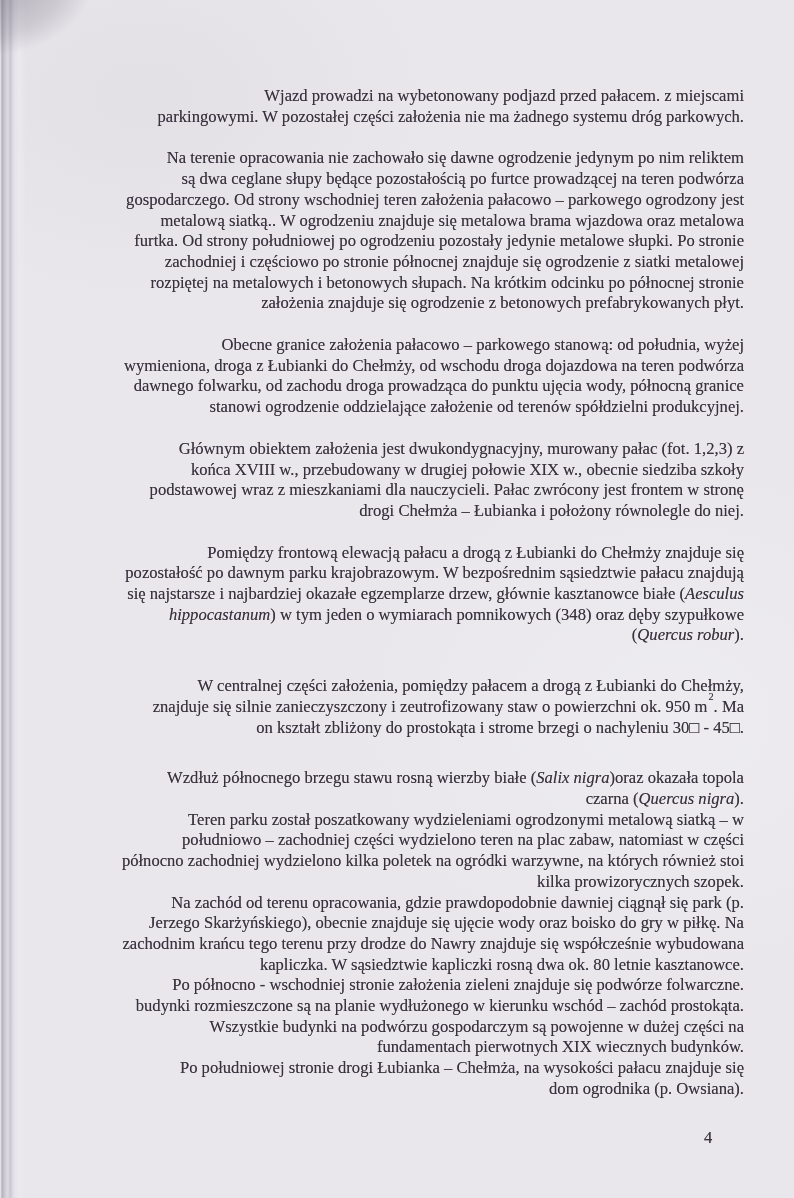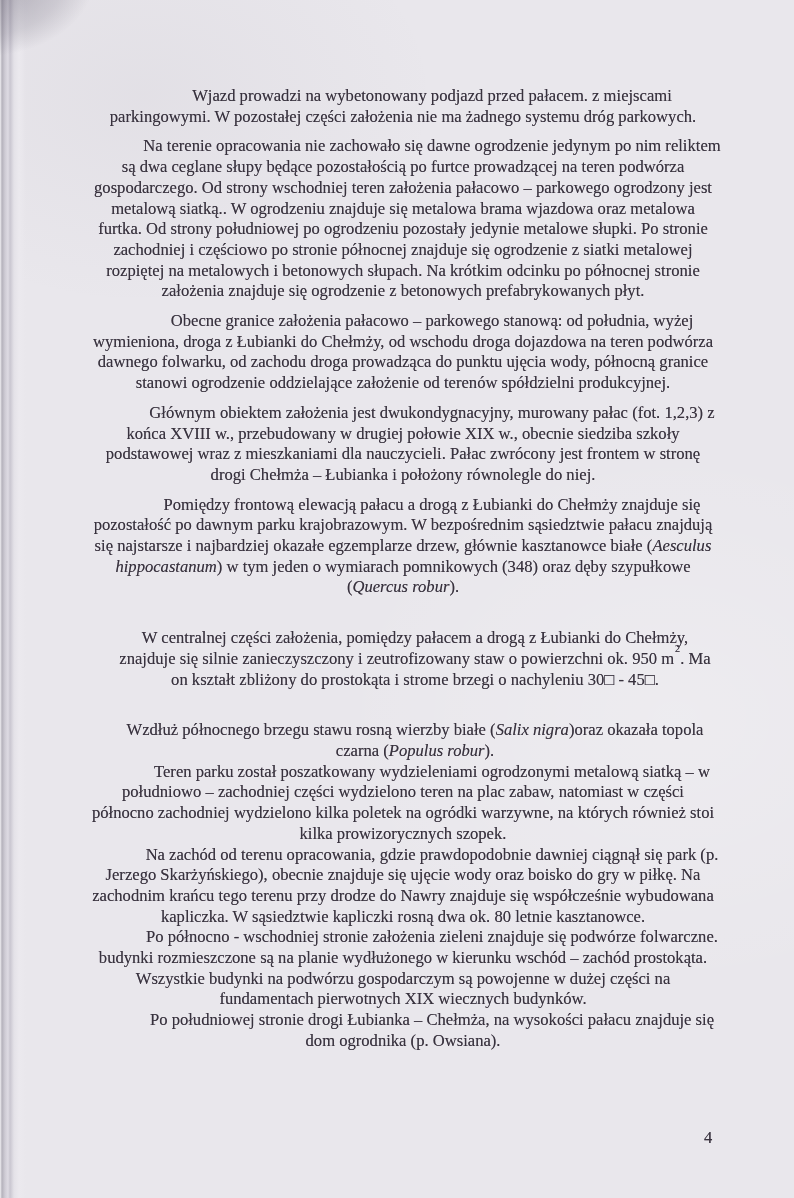--- a/index.html
+++ b/index.html
@@ -49,25 +49,25 @@
   }
   .text-block {
     position: absolute;
     left: 62px;
     top: 86px;
     width: 682px;
     font-size: 16.6px;
     line-height: 20.7px;
     color: #38323e;
     text-shadow: 0 0 0.6px rgba(56,50,62,0.55);
-    text-align: center;
+    text-align: right;
   }
   .para { margin: 0; padding: 0; }
   .p-first  { text-indent: 58px; }
-  .p-spaced { text-indent: 58px; margin-top: 9px; }
+  .p-spaced { text-indent: 58px; margin-top: 21px; }
   .p-block  { margin-left: 24px; margin-top: 30px; }
   .p-indent { text-indent: 58px; }
   .para b { font-weight: normal; }
   .para i { font-style: italic; }
   .para sup {
     font-size: 0.62em;
     line-height: 0;
     position: relative;
     top: -0.5em;
     margin-left: 1px;
@@ -92,21 +92,21 @@
   <div class="left-edge"></div>
   <div class="corner-shadow"></div>
 
   <main class="text-block">
       <p class="para p-first">Wjazd prowadzi na wybetonowany podjazd przed pałacem. z miejscami<br>parkingowymi. W pozostałej części założenia nie ma żadnego systemu dróg parkowych.</p>
       <p class="para p-spaced">Na terenie opracowania nie zachowało się dawne ogrodzenie jedynym po nim reliktem<br>są dwa ceglane słupy będące pozostałością po furtce prowadzącej na teren podwórza<br>gospodarczego. Od strony wschodniej teren założenia pałacowo – parkowego ogrodzony jest<br>metalową siatką.. W ogrodzeniu znajduje się metalowa brama wjazdowa oraz metalowa<br>furtka. Od strony południowej po ogrodzeniu pozostały jedynie metalowe słupki. Po stronie<br>zachodniej i częściowo po stronie północnej znajduje się ogrodzenie z siatki metalowej<br>rozpiętej na metalowych i betonowych słupach. Na krótkim odcinku po północnej stronie<br>założenia znajduje się ogrodzenie z betonowych prefabrykowanych płyt.</p>
       <p class="para p-spaced">Obecne granice założenia pałacowo – parkowego stanową: od południa, wyżej<br>wymieniona, droga z Łubianki do Chełmży, od wschodu droga dojazdowa na teren podwórza<br>dawnego folwarku, od zachodu droga prowadząca do punktu ujęcia wody, północną granice<br>stanowi ogrodzenie oddzielające założenie od terenów spółdzielni produkcyjnej.</p>
       <p class="para p-spaced">Głównym obiektem założenia jest dwukondygnacyjny, murowany pałac <b>(fot. 1,2,3)</b> z<br>końca XVIII w., przebudowany w drugiej połowie XIX w., obecnie siedziba szkoły<br>podstawowej wraz z mieszkaniami dla nauczycieli. Pałac zwrócony jest frontem w stronę<br>drogi Chełmża – Łubianka i położony równolegle do niej.</p>
       <p class="para p-spaced">Pomiędzy frontową elewacją pałacu a drogą z Łubianki do Chełmży znajduje się<br>pozostałość po dawnym parku krajobrazowym. W bezpośrednim sąsiedztwie pałacu znajdują<br>się najstarsze i najbardziej okazałe egzemplarze drzew, głównie kasztanowce białe (<i>Aesculus</i><br><i>hippocastanum</i>) w tym jeden o wymiarach pomnikowych (348) oraz dęby szypułkowe<br>(<i>Quercus robur</i>).</p>
       <p class="para p-block">W centralnej części założenia, pomiędzy pałacem a drogą z Łubianki do Chełmży,<br>znajduje się silnie zanieczyszczony i zeutrofizowany staw o powierzchni ok. 950 m<sup>2</sup>. Ma<br>on kształt zbliżony do prostokąta i strome brzegi o nachyleniu 30□ - 45□.</p>
-      <p class="para p-block">Wzdłuż północnego brzegu stawu rosną wierzby białe (<i>Salix nigra</i>)oraz okazała topola<br>czarna (<i>Populus robur</i>).</p>
+      <p class="para p-block">Wzdłuż północnego brzegu stawu rosną wierzby białe (<i>Salix nigra</i>)oraz okazała topola<br>czarna (<i>Quercus nigra</i>).</p>
       <p class="para p-indent">Teren parku został poszatkowany wydzieleniami ogrodzonymi metalową siatką – w<br>południowo – zachodniej części wydzielono teren na plac zabaw, natomiast w części<br>północno zachodniej wydzielono kilka poletek na ogródki warzywne, na których również stoi<br>kilka prowizorycznych szopek.</p>
       <p class="para p-indent">Na zachód od terenu opracowania, gdzie prawdopodobnie dawniej ciągnął się park (p.<br>Jerzego Skarżyńskiego), obecnie znajduje się ujęcie wody oraz boisko do gry w piłkę. Na<br>zachodnim krańcu tego terenu przy drodze do Nawry znajduje się współcześnie wybudowana<br>kapliczka. W sąsiedztwie kapliczki rosną dwa ok. 80 letnie kasztanowce.</p>
       <p class="para p-indent">Po północno - wschodniej stronie założenia zieleni znajduje się podwórze folwarczne.<br>budynki rozmieszczone są na planie wydłużonego w kierunku wschód – zachód prostokąta.<br>Wszystkie budynki na podwórzu gospodarczym są powojenne w dużej części na<br>fundamentach pierwotnych XIX wiecznych budynków.</p>
       <p class="para p-indent">Po południowej stronie drogi Łubianka – Chełmża, na wysokości pałacu znajduje się<br>dom ogrodnika (p. Owsiana).</p>
     </main>
 
   <div class="page-number">4</div>
 </div>
 
 </body></html>

